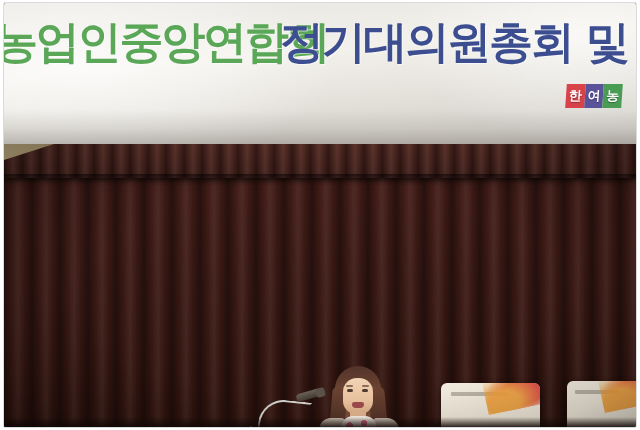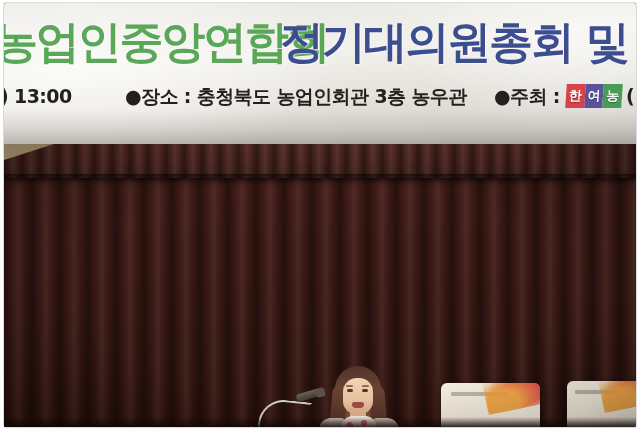--- a/index.html
+++ b/index.html
@@ -380,26 +380,20 @@
 
     <div class="banner">
       <div class="banner-sheen"></div>
       <div class="banner-sheen2"></div>
 
       <div class="headline">
         <span class="hl-text hl-green">농업인중앙연합회</span>
         <span class="hl-text hl-blue">정기대의원총회 및 제</span>
       </div>
 
-      <div class="subline">
-        <span class="sub-item sub-time">) 13:00</span>
-        <span class="sub-item sub-place">●장소 : 충청북도 농업인회관 3층 농우관</span>
-        <span class="sub-item sub-host">●주최 :</span>
-        <span class="sub-item sub-paren">(</span>
-      </div>
 
       <div class="logo-mini">
         <span class="lg-red">한</span>
         <span class="lg-purple">여</span>
         <span class="lg-green">농</span>
       </div>
 
       <div class="banner-bottom-shade"></div>
     </div>
 

